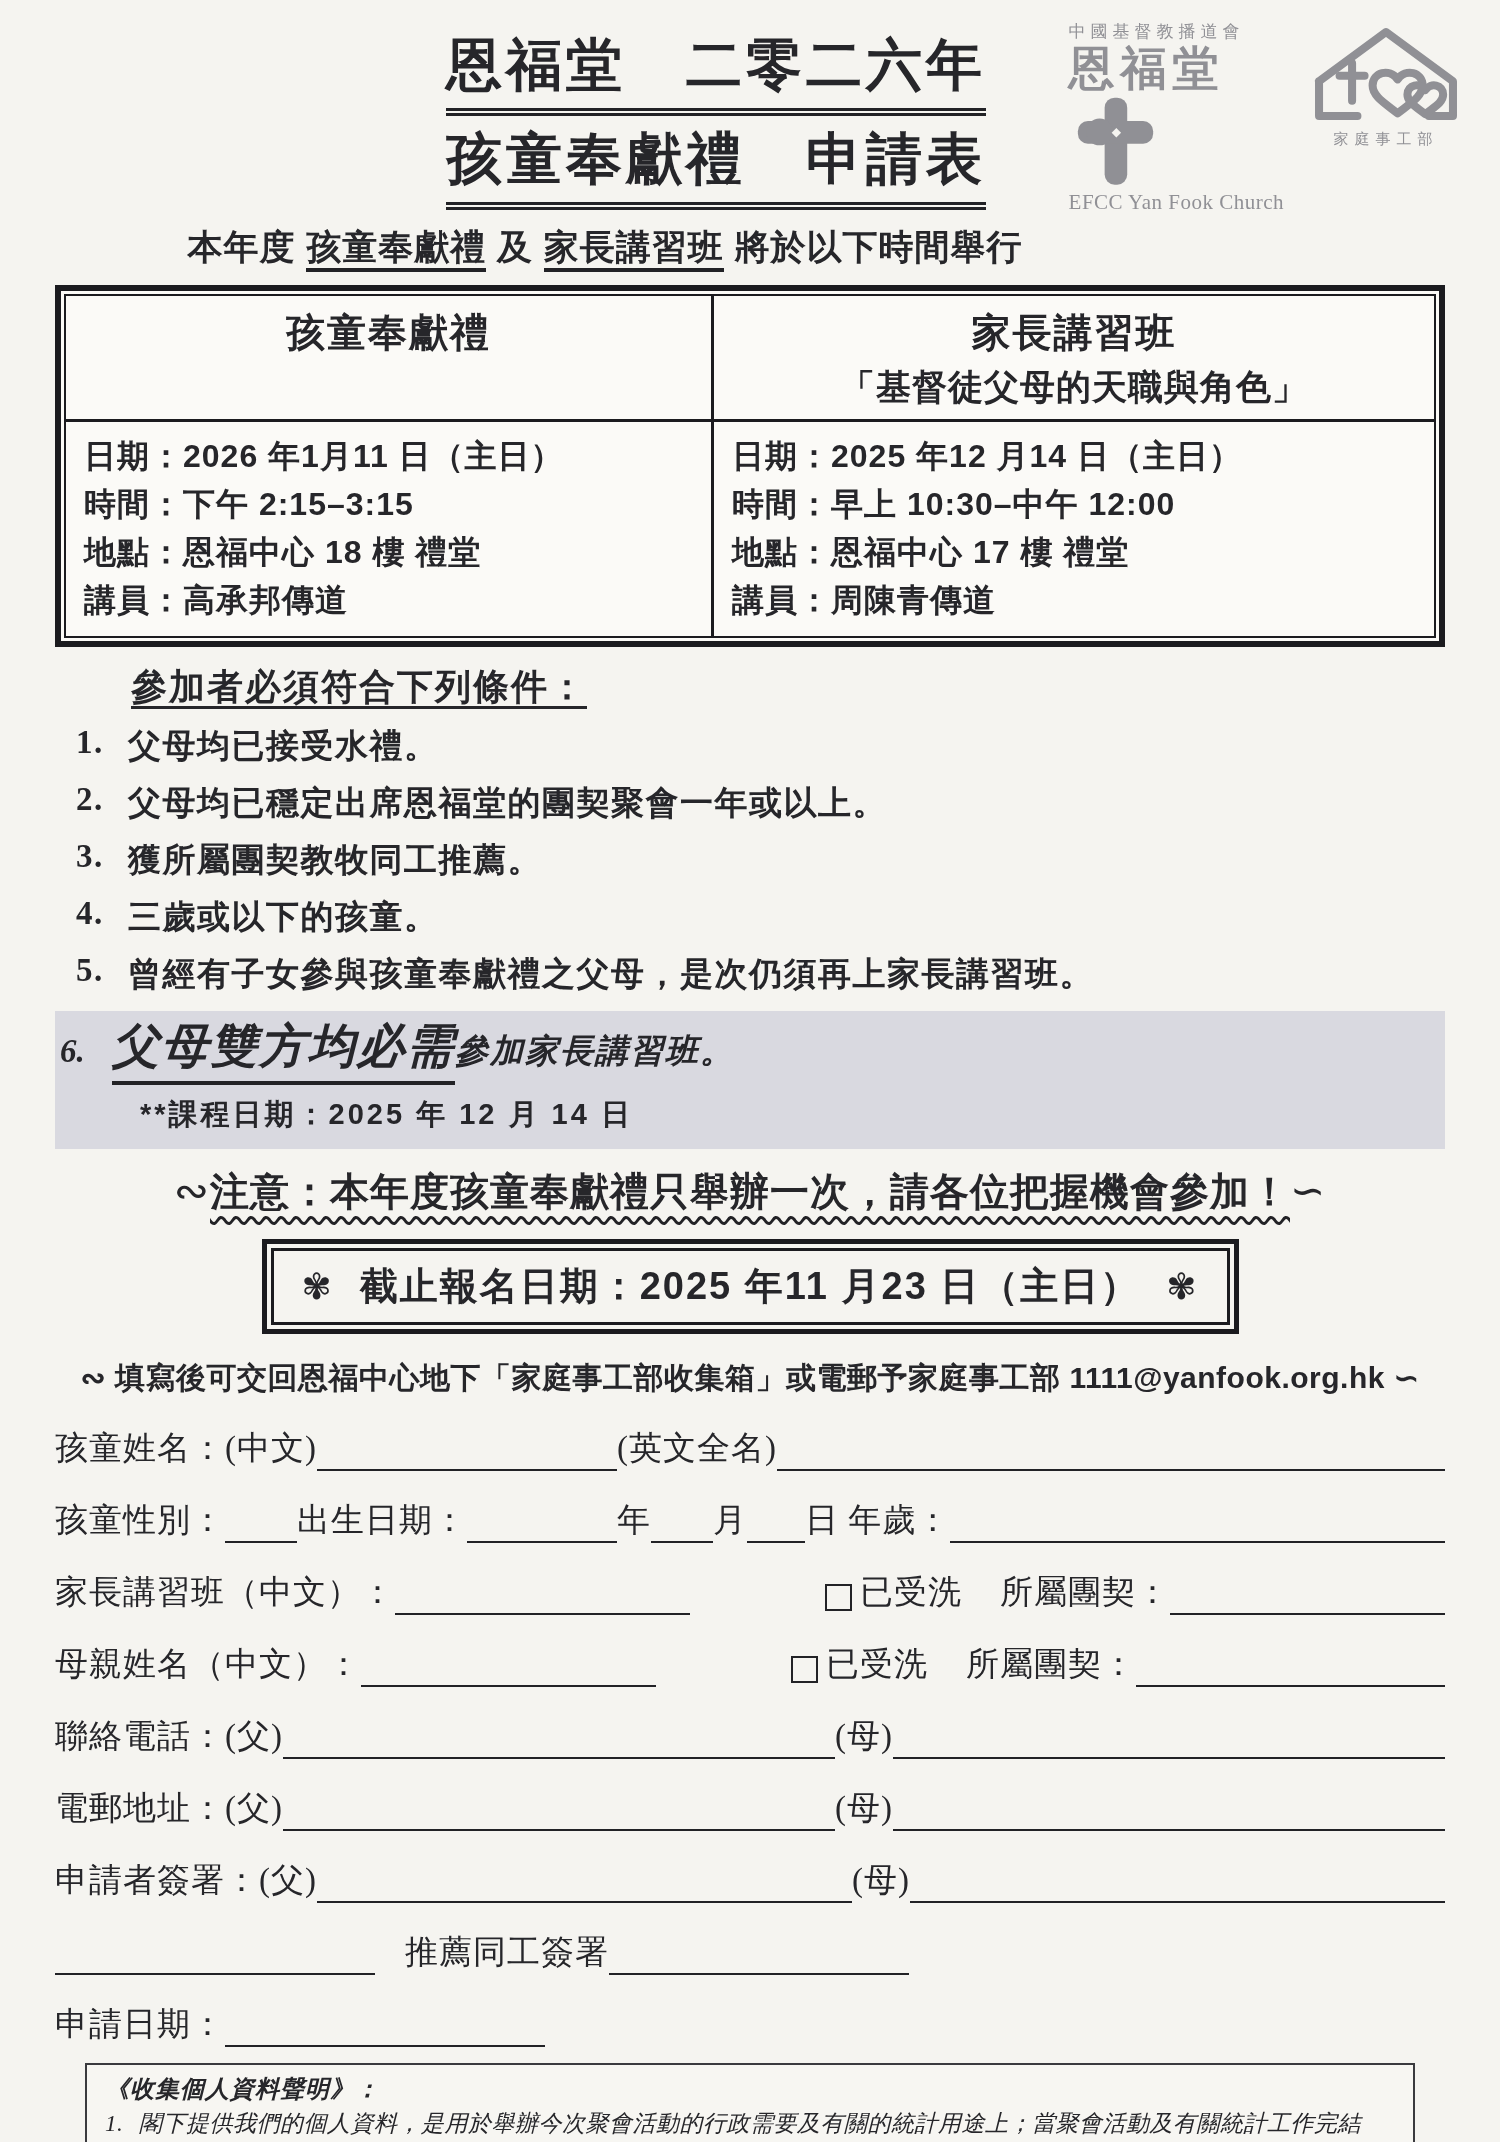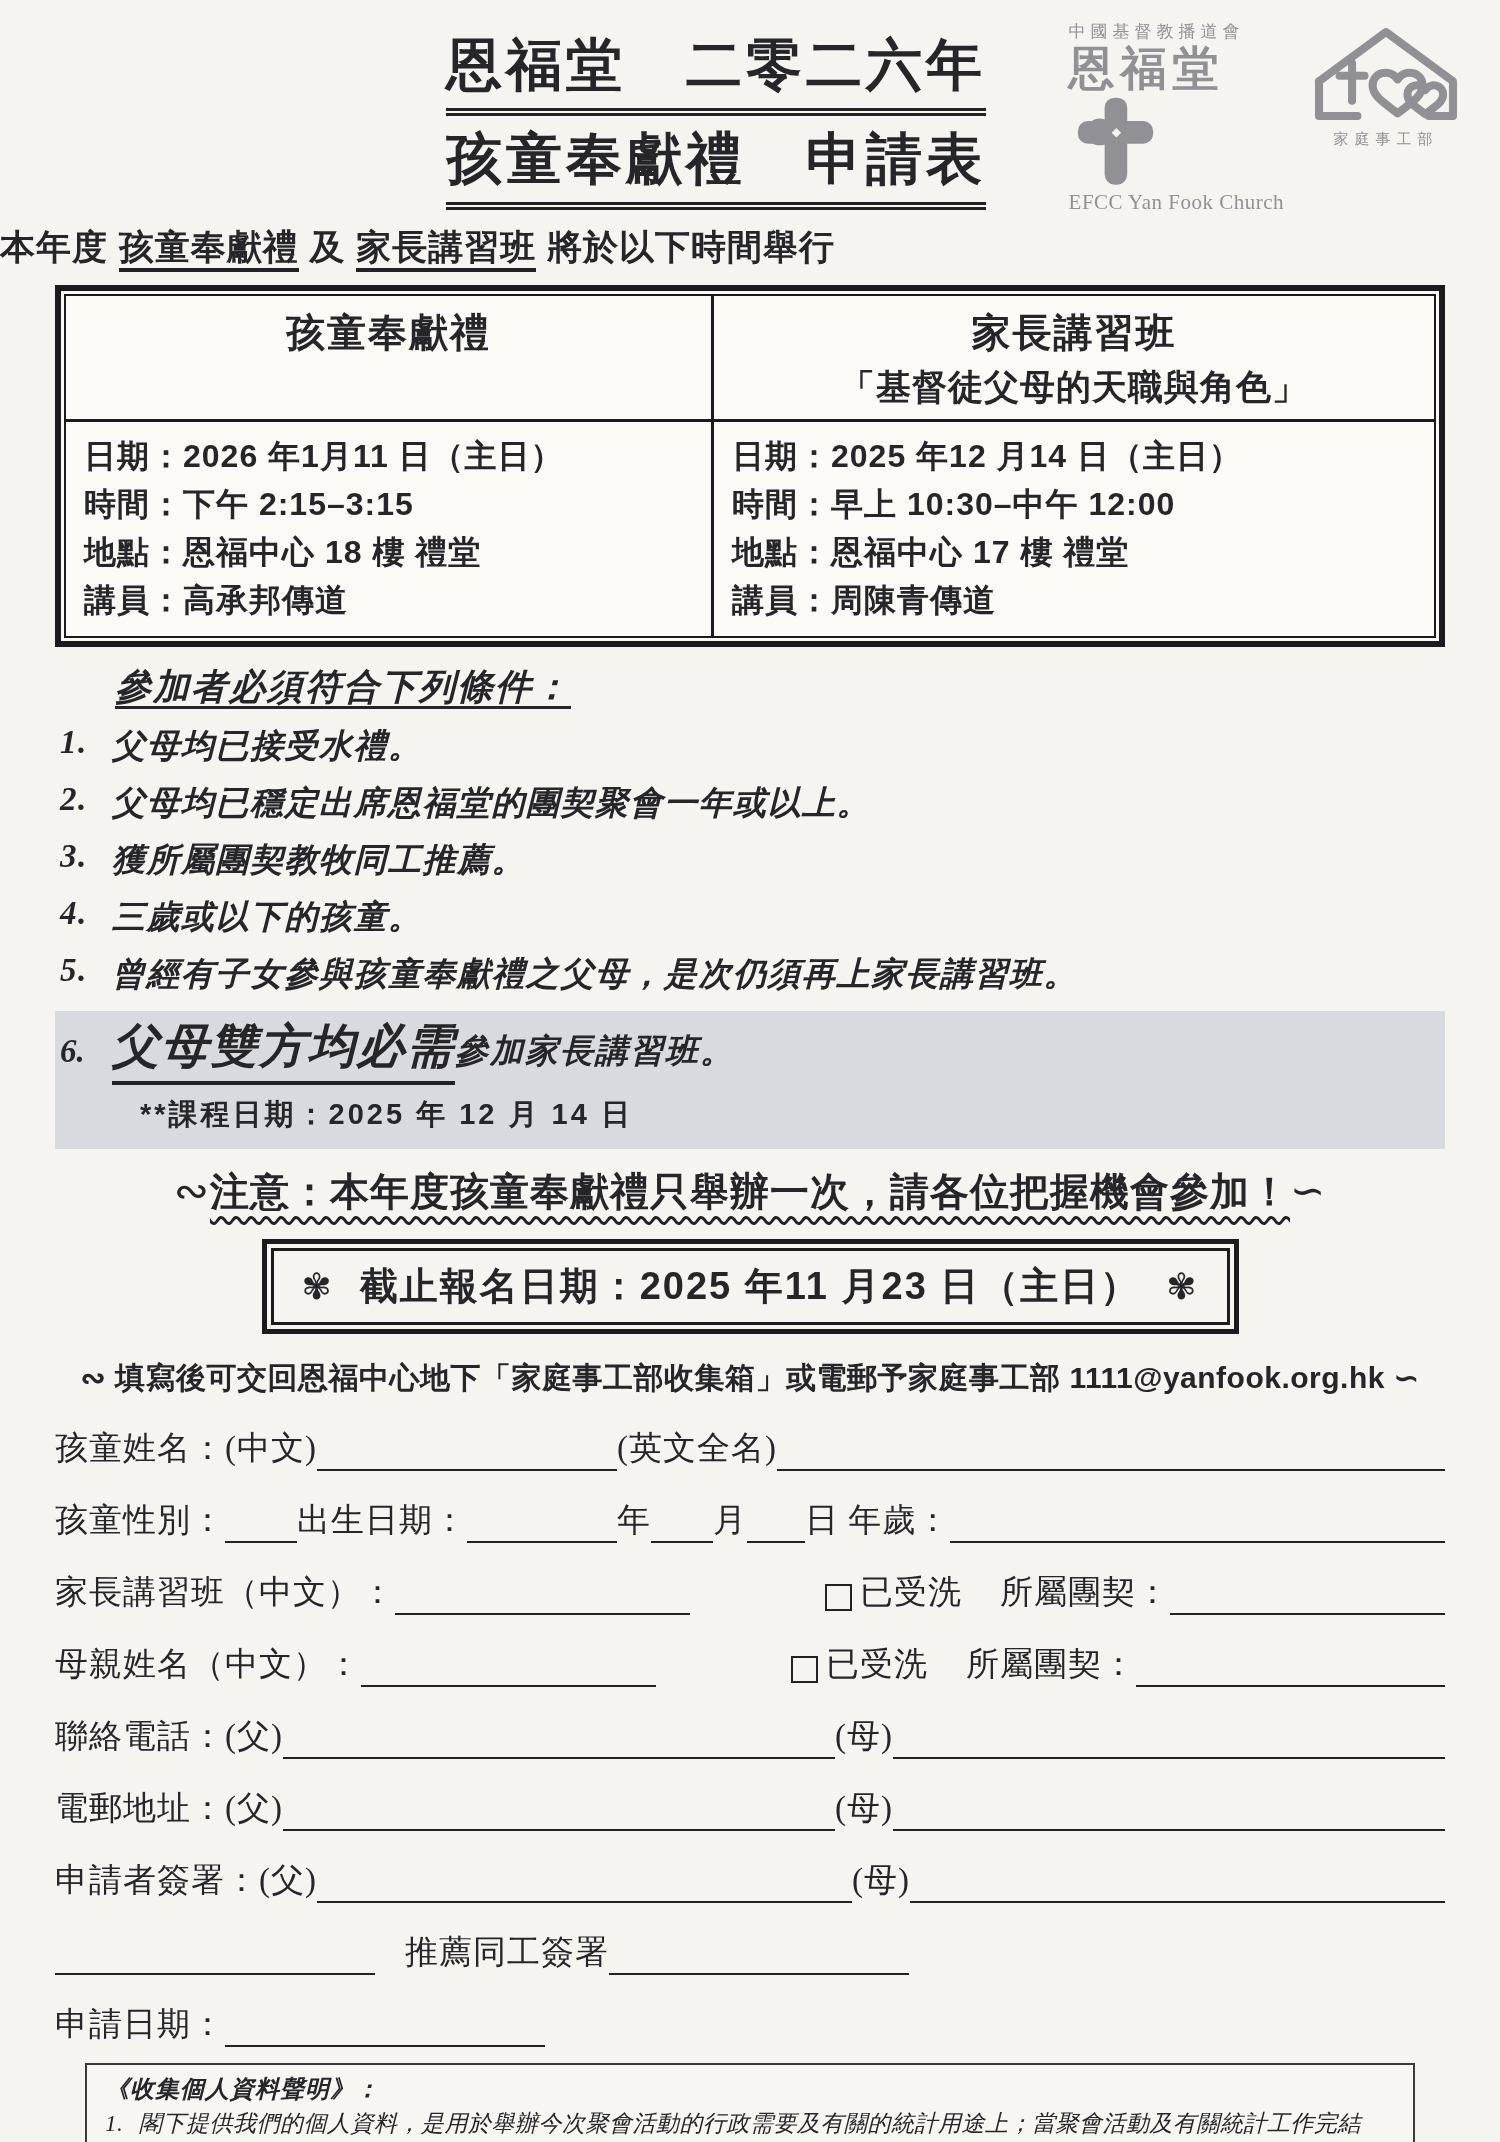--- a/index.html
+++ b/index.html
@@ -15,21 +15,21 @@
   }
   
   .header { padding-top: 22px; }
   .title-wrap { text-align: center; padding-right: 68px; }
   .title-line { margin-top: 6px; }
   .title-line span {
     display:inline-block;
     font-size: 56px; font-weight: 900; letter-spacing: 4px;
     padding-bottom: 4px; border-bottom: 8px double #222226;
   }
-  .subtitle { text-align: left; padding-right: 290px; margin-top: 14px;
+  .subtitle { text-align: center; padding-right: 290px; margin-top: 14px;
     font-size: 35px; font-weight: 600; letter-spacing: 1px; }
   .subtitle .ev { font-weight: 900; border-bottom: 4px solid #222226; padding-bottom: 2px; }
   .subtitle .plain { font-weight: 600; }
 
   
   .logos { position:absolute; top: 20px; right: 38px; display:flex; align-items:flex-start; gap: 26px; color:#909095; }
   .church-logo .cl-top { display:flex; align-items:flex-start;flex-direction:column; }
   .cl-small { font-size: 17px; letter-spacing: 5px; }
   .cl-name  { font-size: 46px; font-weight: 700; letter-spacing: 6px; line-height: 1.1; }
   .cl-eng   { font-size: 21px; font-family: "Liberation Serif", serif; margin-top: 2px; letter-spacing: 0.5px;}
@@ -43,21 +43,21 @@
   .sched-grid  { display: grid; grid-template-columns: 648px 1fr; }
   .sch-cell { padding: 8px 14px; }
   .sch-left { border-right: 3px solid #1b1b1f; }
   .sch-head { border-bottom: 3px solid #1b1b1f; text-align:center; min-height: 104px; }
   .sch-head .h1 { font-size: 39px; font-weight: 900; letter-spacing: 2px; padding-top: 2px; }
   .sch-head .h2 { font-size: 35px; font-weight: 900; letter-spacing: 1px; margin-top: 4px; }
   .sch-body div { font-size: 32px; font-weight: 600; line-height: 1.5; letter-spacing: 1px; }
   .sch-body { padding: 10px 18px 12px 18px; }
 
   
-  .conditions { margin: 16px 60px 0 60px; font-family: "Liberation Serif", serif; font-style: italic; }
+  .conditions { margin: 16px 60px 0 76px; font-family: "Liberation Serif", serif; }
   .cond-heading { margin-left: 55px; font-size: 36px; font-weight: 700;
     text-decoration: underline; text-underline-offset: 7px; text-decoration-thickness: 2.5px; letter-spacing: 2px;}
   .cond-item { display:flex; margin-top: 12px; font-size: 33px; font-weight: 700; letter-spacing: 1.5px; }
   .cond-item .num { width: 52px; flex: none; }
   .highlight-band { margin: 14px 55px 0 55px; background: #d9d9e0; padding: 4px 18px 14px 5px; }
   .item6 { display:flex; align-items: baseline; font-family:"Liberation Serif", serif; font-style: italic; }
   .item6 .num { width: 52px; flex:none; font-size: 33px; font-weight:700; }
   .item6 .emph { font-size: 47px; font-weight: 900; border-bottom: 4px solid #222226; padding-bottom: 3px; letter-spacing: 2px;}
   .item6 .rest { font-size: 33px; font-weight: 700; letter-spacing: 2px; }
   .course-note { margin: 10px 0 0 80px; font-size: 29px; font-weight: 700; letter-spacing: 3px; }

